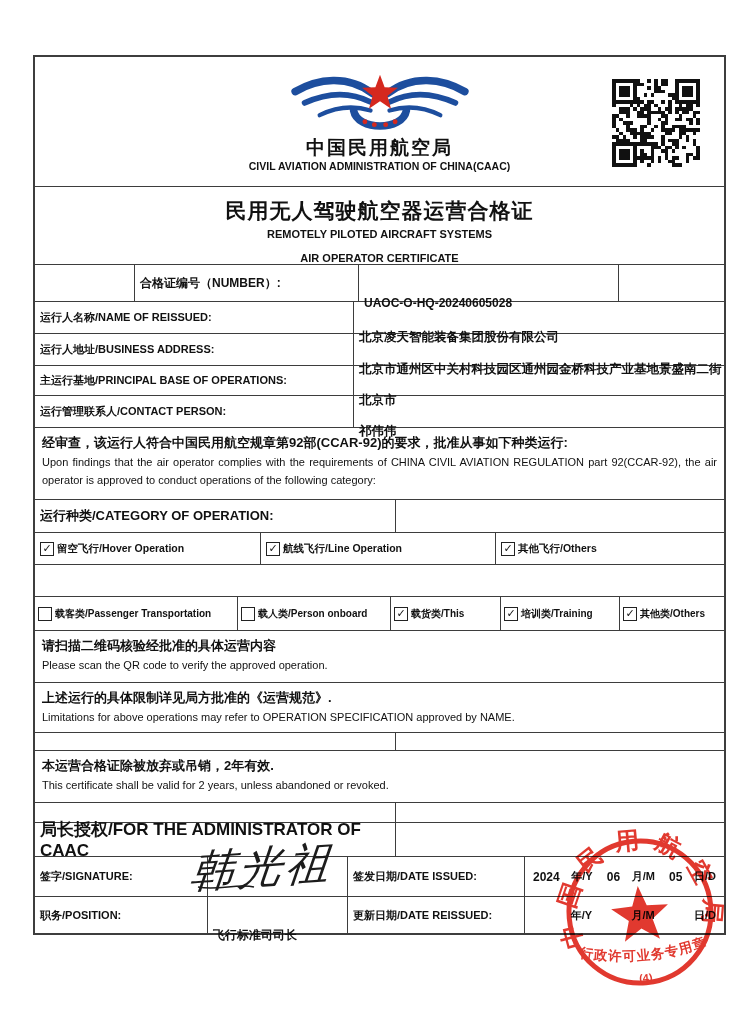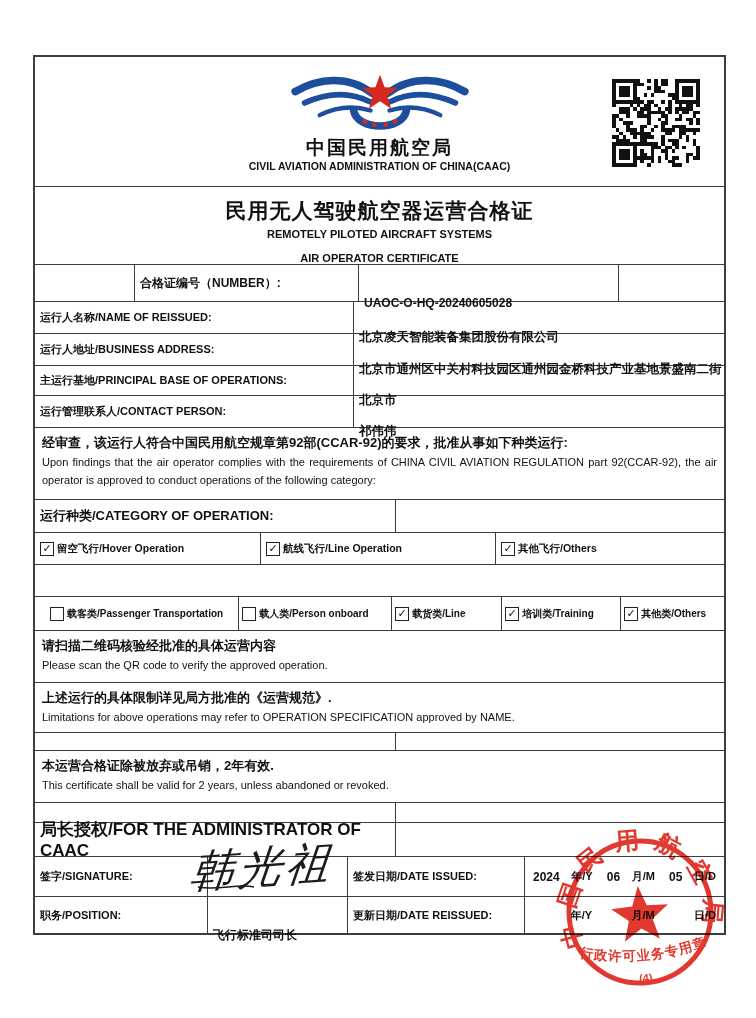--- a/index.html
+++ b/index.html
@@ -475,36 +475,36 @@
             <span>其他飞行/Others</span>
           </span>
       </div>
     </div>
 
     <div class="row" style="height:32px">
       <div class="cell grow"></div>
     </div>
 
     <div class="row" style="height:34px">
-      <div class="cell" style="flex:0 0 203px;padding:2px 15px">
+      <div class="cell" style="flex:0 0 203px;padding:2px 3px">
         <span class="chk" style="font-size:10px">
             <span class="box"></span>
             <span>载客类/Passenger Transportation</span>
           </span>
       </div>
       <div class="cell" style="flex:0 0 153px;padding:2px 3px">
         <span class="chk" style="font-size:10px">
             <span class="box"></span>
             <span>载人类/Person onboard</span>
           </span>
       </div>
       <div class="cell" style="flex:0 0 110px;padding:2px 3px">
         <span class="chk" style="font-size:10px">
             <span class="box">✓</span>
-            <span>载货类/Line</span>
+            <span>载货类/This</span>
           </span>
       </div>
       <div class="cell" style="flex:0 0 119px;padding:2px 3px">
         <span class="chk" style="font-size:10px">
             <span class="box">✓</span>
             <span>培训类/Training</span>
           </span>
       </div>
       <div class="cell grow" style="padding:2px 3px">
         <span class="chk" style="font-size:10px">

